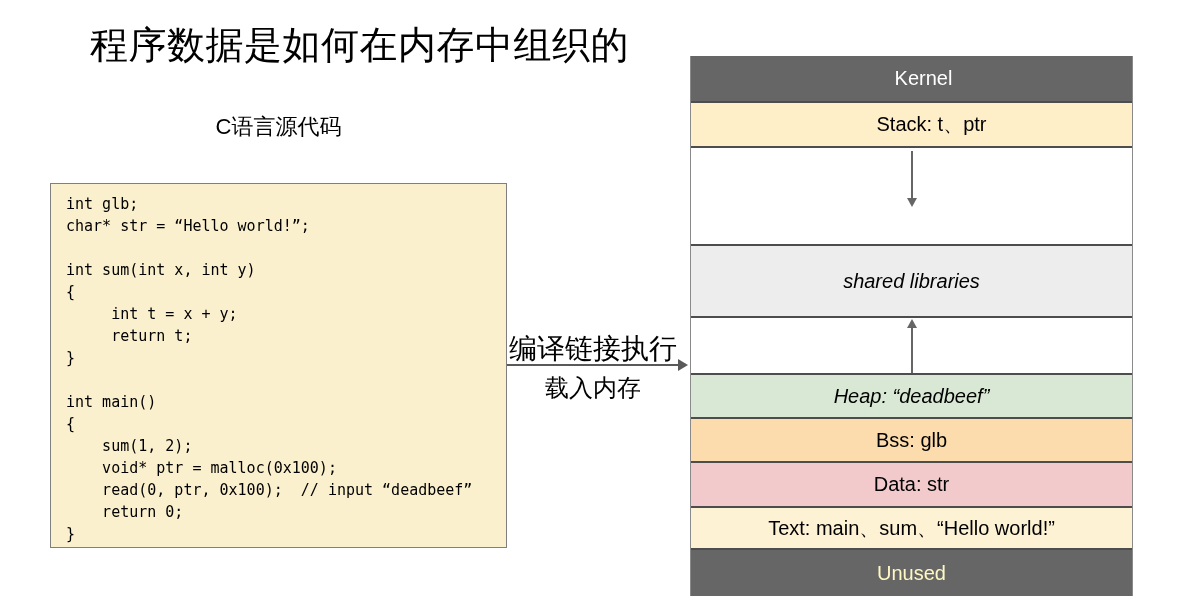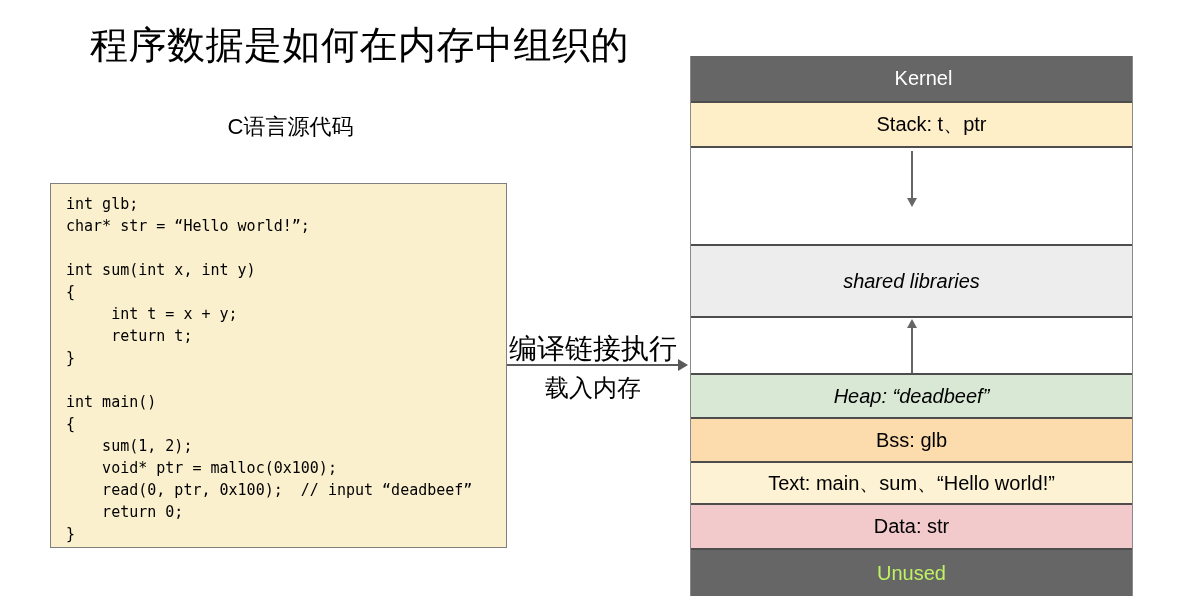--- a/index.html
+++ b/index.html
@@ -5,21 +5,21 @@
   html, body { margin:0; padding:0; background:#fff; }
   .stage {
     position:relative; width:1197px; height:603px; background:#ffffff;
     overflow:hidden; font-family:"Liberation Sans", sans-serif; color:#000;
   }
   .title {
     position:absolute; left:86px; top:16px; margin:4px;
     font-size:38px; font-weight:500; letter-spacing:0.5px;
   }
   .code-label {
-    position:absolute; left:62px; top:112px; width:457px;
+    position:absolute; left:50px; top:112px; width:457px;
     text-align:center; font-size:22px;
   }
   .code-box {
     position:absolute; left:50px; top:183px; width:457px; height:365px;
     box-sizing:border-box; margin:0; padding:9px 6px 0 15px;
     background:#fbf0ce; border:1px solid #7f7f7f;
     font-family:"DejaVu Sans Mono", monospace; font-size:15px; line-height:22px;
     color:#000; white-space:pre; overflow:hidden;
   }
   
@@ -137,26 +137,26 @@
     </div>
 
     <div class="sec h-heap" style="background-color: rgb(217, 232, 212); color: rgb(0, 0, 0); font-style: italic;">
       <span>Heap: “deadbeef”</span>
     </div>
 
     <div class="sec h-bss" style="background-color: rgb(252, 220, 173); color: rgb(0, 0, 0);">
       <span>Bss: glb</span>
     </div>
 
+    <div class="sec h-data" style="background-color: rgb(243, 202, 204); color: rgb(0, 0, 0);">
+      <span>Data: str</span>
+    </div>
+
     <div class="sec h-text" style="background-color: rgb(253, 243, 212); color: rgb(0, 0, 0);">
       <span>Text: main、sum、“Hello world!”</span>
     </div>
 
-    <div class="sec h-data" style="background-color: rgb(243, 202, 204); color: rgb(0, 0, 0);">
-      <span>Data: str</span>
-    </div>
-
-    <div class="sec h-unused" style="background-color: rgb(102, 102, 102); color: #bef264;">
+    <div class="sec h-unused" style="background-color: rgb(102, 102, 102); color: #fef9c3;">
       <span>Unused</span>
     </div>
 
   </div>
 </div>
 
 </body></html>

